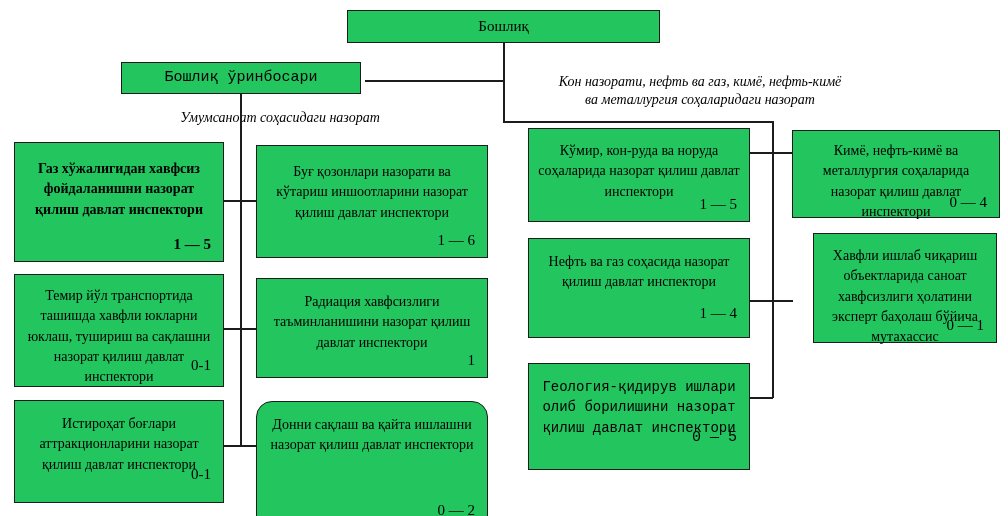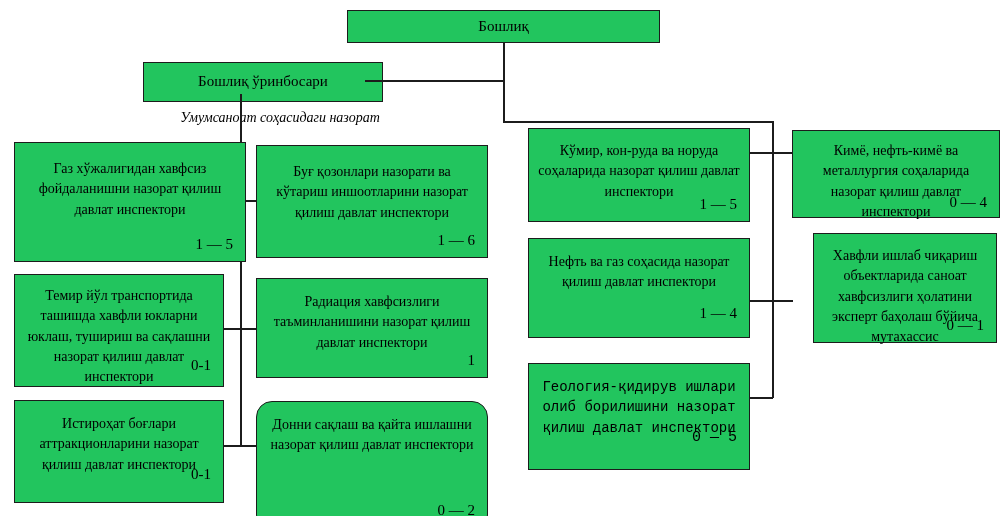--- a/index.html
+++ b/index.html
@@ -32,40 +32,44 @@
 </style>
 </head>
 <body>
 
 <div id="canvas">
 
   <div class="box titlebox" style="left:347px; top:10px; width:313px; height:33px;">
     <span>Бошлиқ</span>
   </div>
 
-  <div class="box titlebox" style="left:143px; top:62px; width:240px; height:40px;">
+  <div class="box titlebox" style="left:121px; top:62px; width:240px; height:32px;font-family:Liberation Mono, monospace;">
     <span>Бошлиқ ўринбосари</span>
   </div>
 
   <div class="lbl" style="left:150px; top:109px; width:260px;">Умумсаноат соҳасидаги назорат</div>
 
+  <div class="lbl" style="left:525px; top:73px; width:350px;">
+    <div>Кон назорати, нефть ва газ, кимё, нефть-кимё</div>
+    <div>ва металлургия соҳаларидаги назорат</div>
+  </div>
 
   <div class="line v" style="left:503px; top:43px;  height:79px;"></div>
   <div class="line h" style="left:365px; top:80px;  width:139px;"></div>
   <div class="line h" style="left:503px; top:121px; width:270px;"></div>
   <div class="line v" style="left:772px; top:121px; height:277px;"></div>
   <div class="line v" style="left:240px; top:94px;  height:353px;"></div>
   <div class="line h" style="left:224px; top:200px; width:32px;"></div>
   <div class="line h" style="left:224px; top:328px; width:32px;"></div>
   <div class="line h" style="left:224px; top:445px; width:32px;"></div>
   <div class="line h" style="left:750px; top:152px; width:43px;"></div>
   <div class="line h" style="left:750px; top:300px; width:43px;"></div>
   <div class="line h" style="left:750px; top:397px; width:23px;"></div>
 
-  <div class="box" style="left:14px; top:142px; width:232px; height:120px;">
+  <div class="box" style="left:14px; top:142px; width:210px; height:120px;font-weight:bold;">
     <div class="txt" style="padding-top:16px;">Газ хўжалигидан хавфсиз фойдаланишни назорат қилиш давлат инспектори</div>
     <div class="num">1 — 5</div>
   </div>
 
   <div class="box" style="left:14px; top:274px; width:210px; height:113px;">
     <div class="txt" style="padding-top:11px; padding-left:4px; padding-right:4px;">Темир йўл транспортида ташишда хавфли юкларни юклаш, тушириш ва сақлашни назорат қилиш давлат инспектори</div>
     <div class="num" style="bottom:13px;">0-1</div>
   </div>
 
   <div class="box" style="left:14px; top:400px; width:210px; height:103px;">

